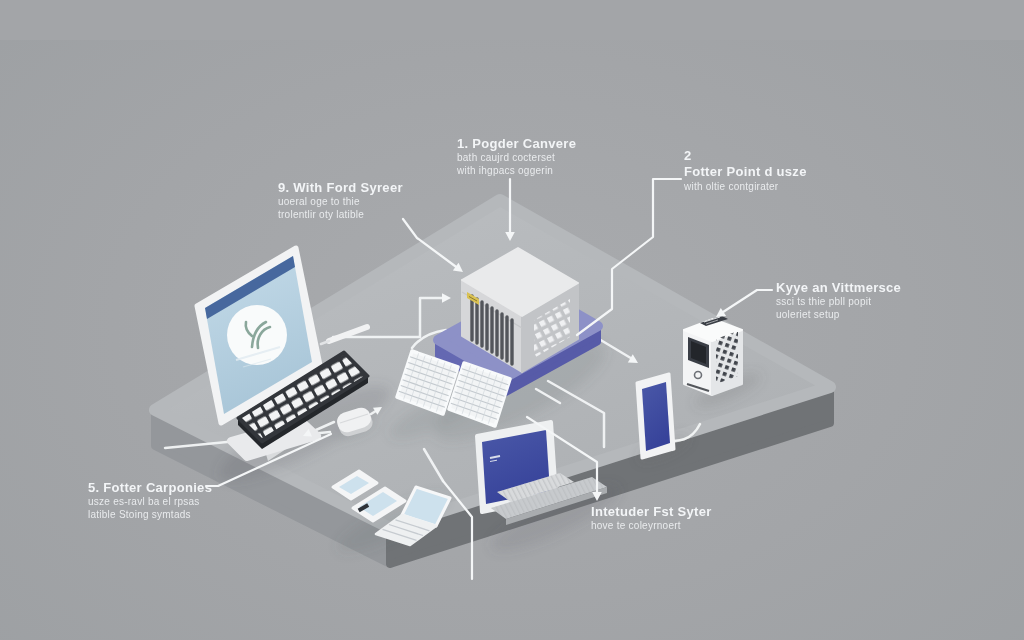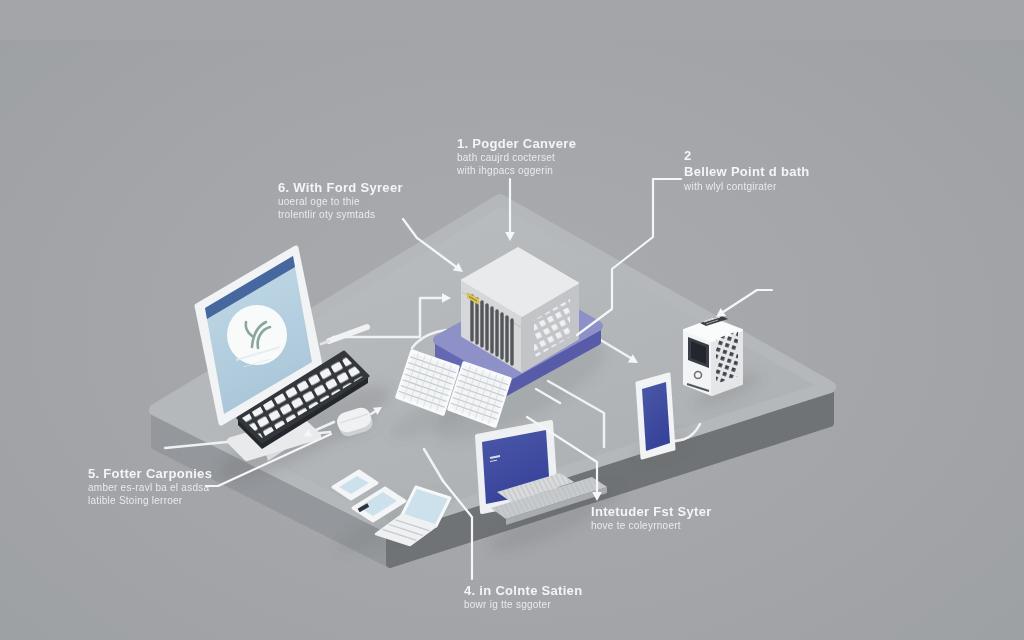--- a/index.html
+++ b/index.html
@@ -10,21 +10,21 @@
     margin-top:40px;
   }
   .stage svg{position:absolute;left:0;top:0;}
   .callout{position:absolute;color:#f3f5f7;}
   .callout .t{font-size:13px;font-weight:700;letter-spacing:.3px;line-height:1.25;white-space:nowrap;}
   .callout .b{font-size:10px;font-weight:400;letter-spacing:.25px;line-height:1.24;opacity:.88;white-space:nowrap;}
   #c1{left:457px;top:96px}
   #c2{left:684px;top:108px}
   #c3{left:278px;top:140px}
   #ckyye{left:776px;top:240px}
-  #c5{left:88px;top:426px}
+  #c5{left:88px;top:440px}
   #c4{left:464px;top:543px}
   #cint{left:591px;top:464px}
 </style>
 </head>
 <body>
 
 <div class="stage">
 
 <svg width="1024" height="640" viewBox="0 0 1024 640">
   <defs>
@@ -249,40 +249,41 @@
 </svg>
 
   <div class="callout" id="c1">
     <div class="t">1. Pogder Canvere</div>
     <div class="b">bath caujrd cocterset</div>
     <div class="b">with ihgpacs oggerin</div>
   </div>
 
   <div class="callout" id="c2">
     <div class="t">2</div>
-    <div class="t">Bellew Point d bath</div>
-    <div class="b">with wlyl contgirater</div>
+    <div class="t">Fotter Point d usze</div>
+    <div class="b">with oltie contgirater</div>
   </div>
 
   <div class="callout" id="c3">
-    <div class="t">6. With Ford Syreer</div>
+    <div class="t">9. With Ford Syreer</div>
     <div class="b">uoeral oge to thie</div>
-    <div class="b">trolentlir oty symtads</div>
-  </div>
-
+    <div class="b">trolentlir oty latible</div>
+  </div>
+
+  <div class="callout" id="ckyye">
+    <div class="t">Kyye an Vittmersce</div>
+    <div class="b">ssci ts thie pbll popit</div>
+    <div class="b">uoleriet setup</div>
+  </div>
 
   <div class="callout" id="c5">
     <div class="t">5. Fotter Carponies</div>
-    <div class="b">amber es-ravl ba el asdsa</div>
-    <div class="b">latible Stoing lerroer</div>
-  </div>
-
-  <div class="callout" id="c4">
-    <div class="t">4. in Colnte Satien</div>
-    <div class="b">bowr ig tte sggoter</div>
-  </div>
+    <div class="b">usze es-ravl ba el rpsas</div>
+    <div class="b">latible Stoing symtads</div>
+  </div>
+
 
   <div class="callout" id="cint">
     <div class="t">Intetuder Fst Syter</div>
     <div class="b">hove te coleyrnoert</div>
   </div>
 
 </div>
 
 </body></html>

